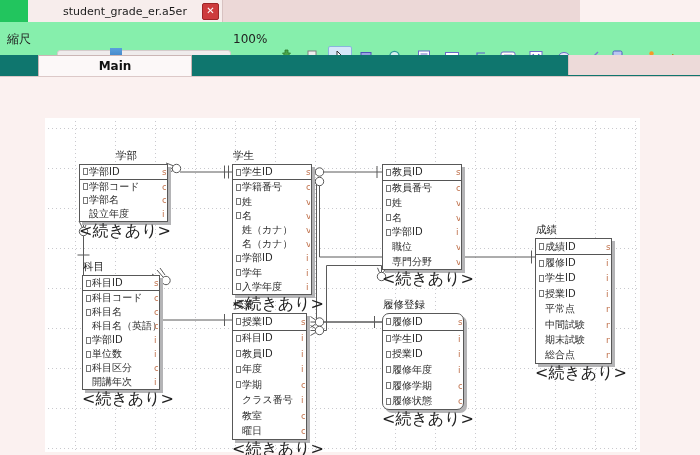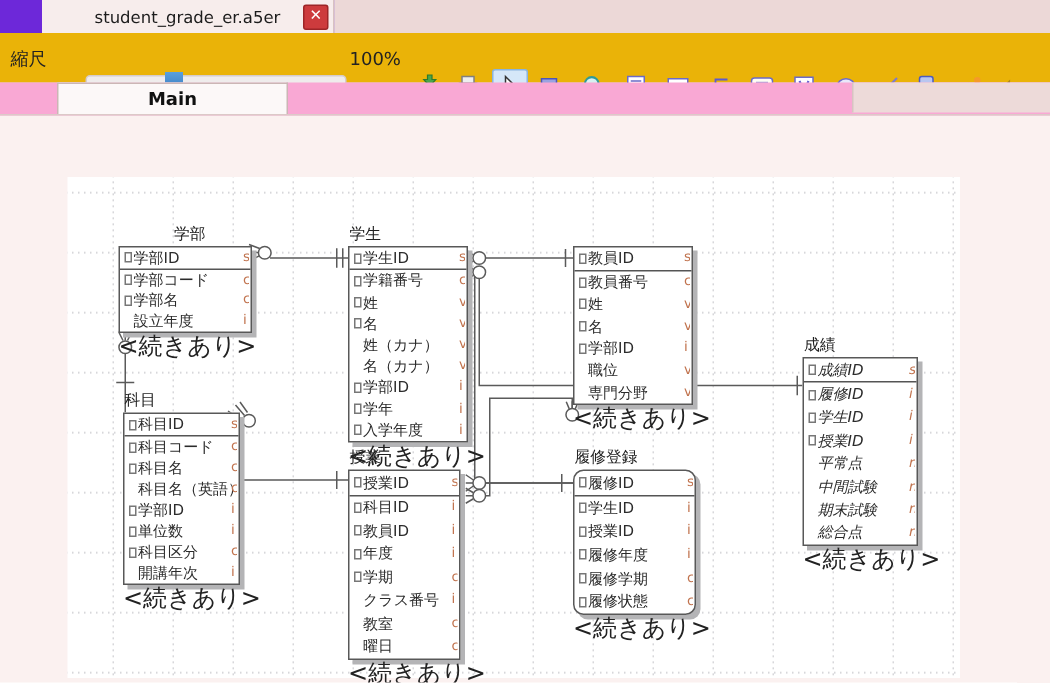--- a/index.html
+++ b/index.html
@@ -1,38 +1,38 @@
 <!DOCTYPE html>
 <html><head>
 <meta charset="utf-8">
 <style>
   html,body{margin:0;padding:0}
   body{width:700px;height:455px;overflow:hidden;background:#fbf1f0;position:relative;
        font-family:"DejaVu Sans","Liberation Sans",sans-serif;-webkit-font-smoothing:antialiased}
   #app{position:absolute;inset:0}
   
-  .topbar{position:absolute;left:0;top:0;width:700px;height:22px;background:#6d28d9;border-bottom:1px solid #737373;z-index:5}
+  .topbar{position:absolute;left:0;top:0;width:580px;height:22px;background:#22c55e;border-bottom:1px solid #737373;z-index:5}
   .filetab{position:absolute;left:28px;top:0;width:194px;height:22px;background:#f7edec;border-right:1px solid #d8c2c1;
            display:flex;align-items:center;justify-content:center}
   .filetab span{font-size:11px;color:#1c1c1c}
   .closebtn{position:absolute;left:202px;top:3px;width:15px;height:15px;background:#cd3b3d;border:1px solid #9d2527;border-radius:2px;
             color:#fff;font-size:10px;line-height:13px;text-align:center;font-weight:bold}
   .topbar-right{position:absolute;left:223px;top:0;right:0;height:22px;background:#ecd8d7}
-  .toolbar{position:absolute;left:0;top:22px;width:700px;height:33px;background:#eab308;border-bottom:1px solid #e6d4d3;z-index:5}
+  .toolbar{position:absolute;left:0;top:22px;width:700px;height:33px;background:#86efac;border-bottom:1px solid #e6d4d3;z-index:5}
   .scale-label{position:absolute;left:7px;top:9px;font-size:12px;color:#222}
   .slider-track{position:absolute;left:57px;top:28px;width:172px;height:12px;background:#efecec;border:1px solid #d5cccc;border-radius:3px}
   .slider-ticks{position:absolute;left:57px;top:43px;width:172px;height:4px;
                 background:repeating-linear-gradient(90deg,#b5abab 0 1px,transparent 1px 11px)}
   .slider-handle{position:absolute;left:110px;top:26px;width:12px;height:17px;background:linear-gradient(#5aa0dd,#2d6db4);
                  clip-path:polygon(0 0,100% 0,100% 62%,50% 100%,0 62%)}
   .zoom-value{position:absolute;left:233px;top:10px;font-size:12px;color:#222}
   .icons{position:absolute;left:272px;top:24px;display:flex;gap:4px}
   .tbi{width:22px;height:22px;display:flex;align-items:center;justify-content:center;border:1px solid transparent;border-radius:2px}
   .tbi.sel{background:#d5e7f8;border-color:#8ab4dd}
-  .tabrow{position:absolute;left:0;top:55px;width:700px;height:21px;background:#f9a8d4;border-bottom:1px solid #dcc9c8;z-index:5}
+  .tabrow{position:absolute;left:0;top:55px;width:700px;height:21px;background:#0f766e;border-bottom:1px solid #dcc9c8;z-index:5}
   .maintab{position:absolute;left:38px;top:0;width:152px;height:20px;background:#fcf8f8;border:1px solid #cbb6b5;border-bottom:none;
            display:flex;align-items:center;justify-content:center}
   .maintab span{font-size:12px;font-weight:bold;color:#111}
   .tabrow-right{position:absolute;left:568px;top:0;right:0;height:20px;background:#eddad9;border-left:1px solid #d8c3c2}
   
   #linesvg{position:absolute;left:0;top:0;z-index:1}
   #entities{position:absolute;left:0;top:0;width:700px;height:455px;z-index:2;pointer-events:none}
   .ent-title{position:absolute;font-size:10.5px;color:#222;white-space:nowrap}
   .ent-box{position:absolute;background:#fff;border:1px solid #585858;box-shadow:3px 3px 0 #b4b4b6;
            display:flex;flex-direction:column;pointer-events:auto}
@@ -210,21 +210,21 @@
           <span class="tp">v</span>
         </div>
         <div class="row">
           <span class="b ph"></span>
           <span class="lb">専門分野</span>
           <span class="tp">v</span>
         </div>
       </div>
       <div class="ent-cont" style="left: 382px; top: 269px; width: 78px;">&lt;続きあり&gt;</div>
       <div class="ent-title" style="left: 536px; top: 223px; text-align: right;">成績</div>
-      <div class="ent-box" style="left: 535px; top: 238px; width: 75px; height: 124px; font-style: italic;">
+      <div class="ent-box" style="left: 535px; top: 238px; width: 75px; height: 124px;">
         <div class="row pk">
           <span class="b"></span>
           <span class="lb">成績ID</span>
           <span class="tp">s</span>
         </div>
         <div class="row">
           <span class="b"></span>
           <span class="lb">履修ID</span>
           <span class="tp">i</span>
         </div>

